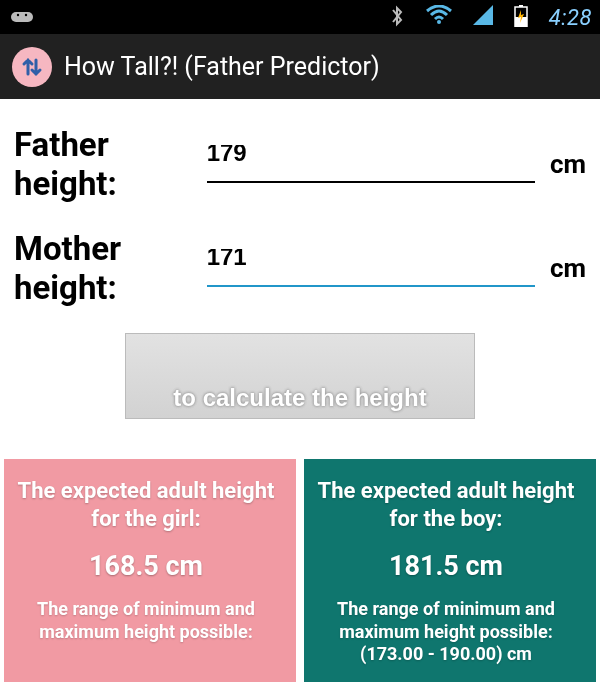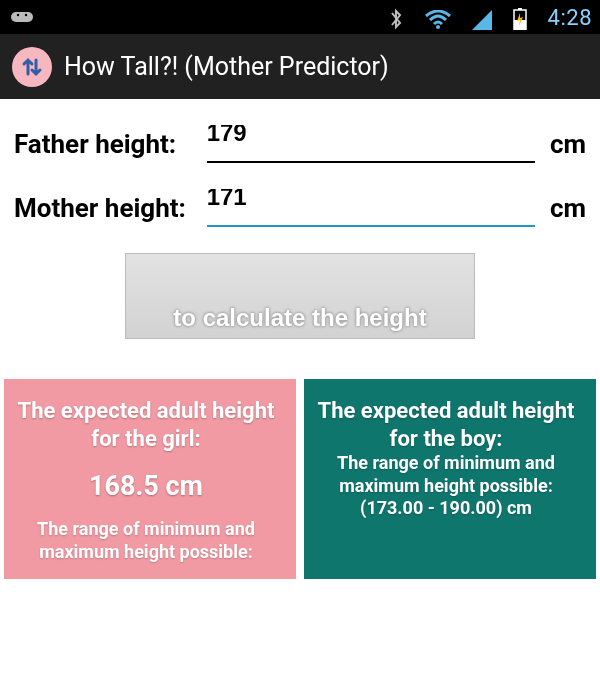--- a/index.html
+++ b/index.html
@@ -1,33 +1,33 @@
 <!DOCTYPE html>
 <html><head>
 <meta charset="utf-8">
 <style>
   * { box-sizing: border-box; margin: 0; padding: 0; }
   html, body { width: 600px; height: 682px; font-family: Roboto, "Helvetica Neue", Arial, sans-serif; background: #fff; overflow: hidden; }
 
   
   .status-bar { height: 34px; background: #000; display: flex; align-items: center; justify-content: space-between; padding: 0 8px; }
   .status-left { display: flex; align-items: center; }
-  .status-right { display: flex; align-items: flex-end; gap: 21px; }
+  .status-right { display: flex; align-items: flex-start; gap: 21px; font-style: italic; }
   .clock { color: #8ad0ff; font-size: 22px; font-weight: 400; letter-spacing: 0.5px; }
   .status-icon svg { display: block; }
 
   
   .app-bar { height: 65px; background: #212121; display: flex; align-items: center; padding: 0 12px; gap: 12px; }
   .app-icon { width: 40px; height: 40px; border-radius: 50%; background: #f6b7c1; display: flex; align-items: center; justify-content: center; }
   .app-title { color: #fff; font-size: 25px; font-weight: 400; }
 
   
   .form { padding: 26px 14px 0 14px; }
   .row { display: flex; align-items: center; margin-bottom: 26px; gap: 14px; }
-  .row-label { font-size: 26px; font-weight: 700; color: #000; width: 220px; }
+  .row-label { font-size: 33px; font-weight: 700; color: #000; width: 220px; }
   .row-input { flex: 1; height: 38px; border: none; border-bottom: 2px solid #000; font-size: 24px; text-align: left; outline: none; padding-bottom: 20px; font-weight: bold; }
   .row-input.focused { border-bottom-color: #2196c9; }
   .unit { font-size: 26px; font-weight: 700; color: #000; width: 46px; text-align: right; }
 
   .calc-button { display: block; margin: 14px auto 0 auto; width: 350px; height: 86px; background: linear-gradient(#e2e2e2,#d2d2d2); border: 1px solid #bbb; color: #fff; font-size: 24px; font-weight: 700; text-align: center; line-height: 1.35; padding-top: 12px; cursor: pointer; text-shadow: 0 0 3px #999, 0 0 3px #999; }
 
   
   .results { display: flex; gap: 8px; padding: 8px 4px 8px 4px; margin-top: 32px; }
   .card { flex: 1; padding: 18px 8px 16px 0; text-align: center; color: #fff; }
   .card.girl { background: #f19aa3; }
@@ -84,21 +84,21 @@
   </div>
 </div>
 
 <div class="app-bar">
   <div class="app-icon">
     <svg width="26" height="26" viewBox="0 0 26 26">
       <path d="M9 20 L9 6 M5 10 L9 6 L13 10" stroke="#2f5fa8" stroke-width="3" fill="none" stroke-linecap="round"></path>
       <path d="M17 6 L17 20 M13 16 L17 20 L21 16" stroke="#2f5fa8" stroke-width="3" fill="none" stroke-linecap="round"></path>
     </svg>
   </div>
-  <div class="app-title">How Tall?! (Mother Predictor)</div>
+  <div class="app-title">How Tall?! (Father Predictor)</div>
 </div>
 
 <div class="form">
   <div class="row">
     <div class="row-label">Father height:</div>
     <input class="row-input" value="179" style="">
     <div class="unit">cm</div>
   </div>
   <div class="row">
     <div class="row-label">Mother height:</div>
@@ -115,18 +115,19 @@
 <div class="results">
   <div class="card girl">
     <div class="lead">The expected adult height for the girl:</div>
     <div class="big">168.5 cm</div>
     <div class="sub">
       <span>The range of minimum and maximum height possible:</span><br>
     </div>
   </div>
   <div class="card boy">
     <div class="lead">The expected adult height for the boy:</div>
+    <div class="big">181.5 cm</div>
     <div class="sub">
       <span>The range of minimum and maximum height possible:</span><br>
       <span>(173.00 - 190.00) cm</span>
     </div>
   </div>
 </div>
 
 </body></html>

